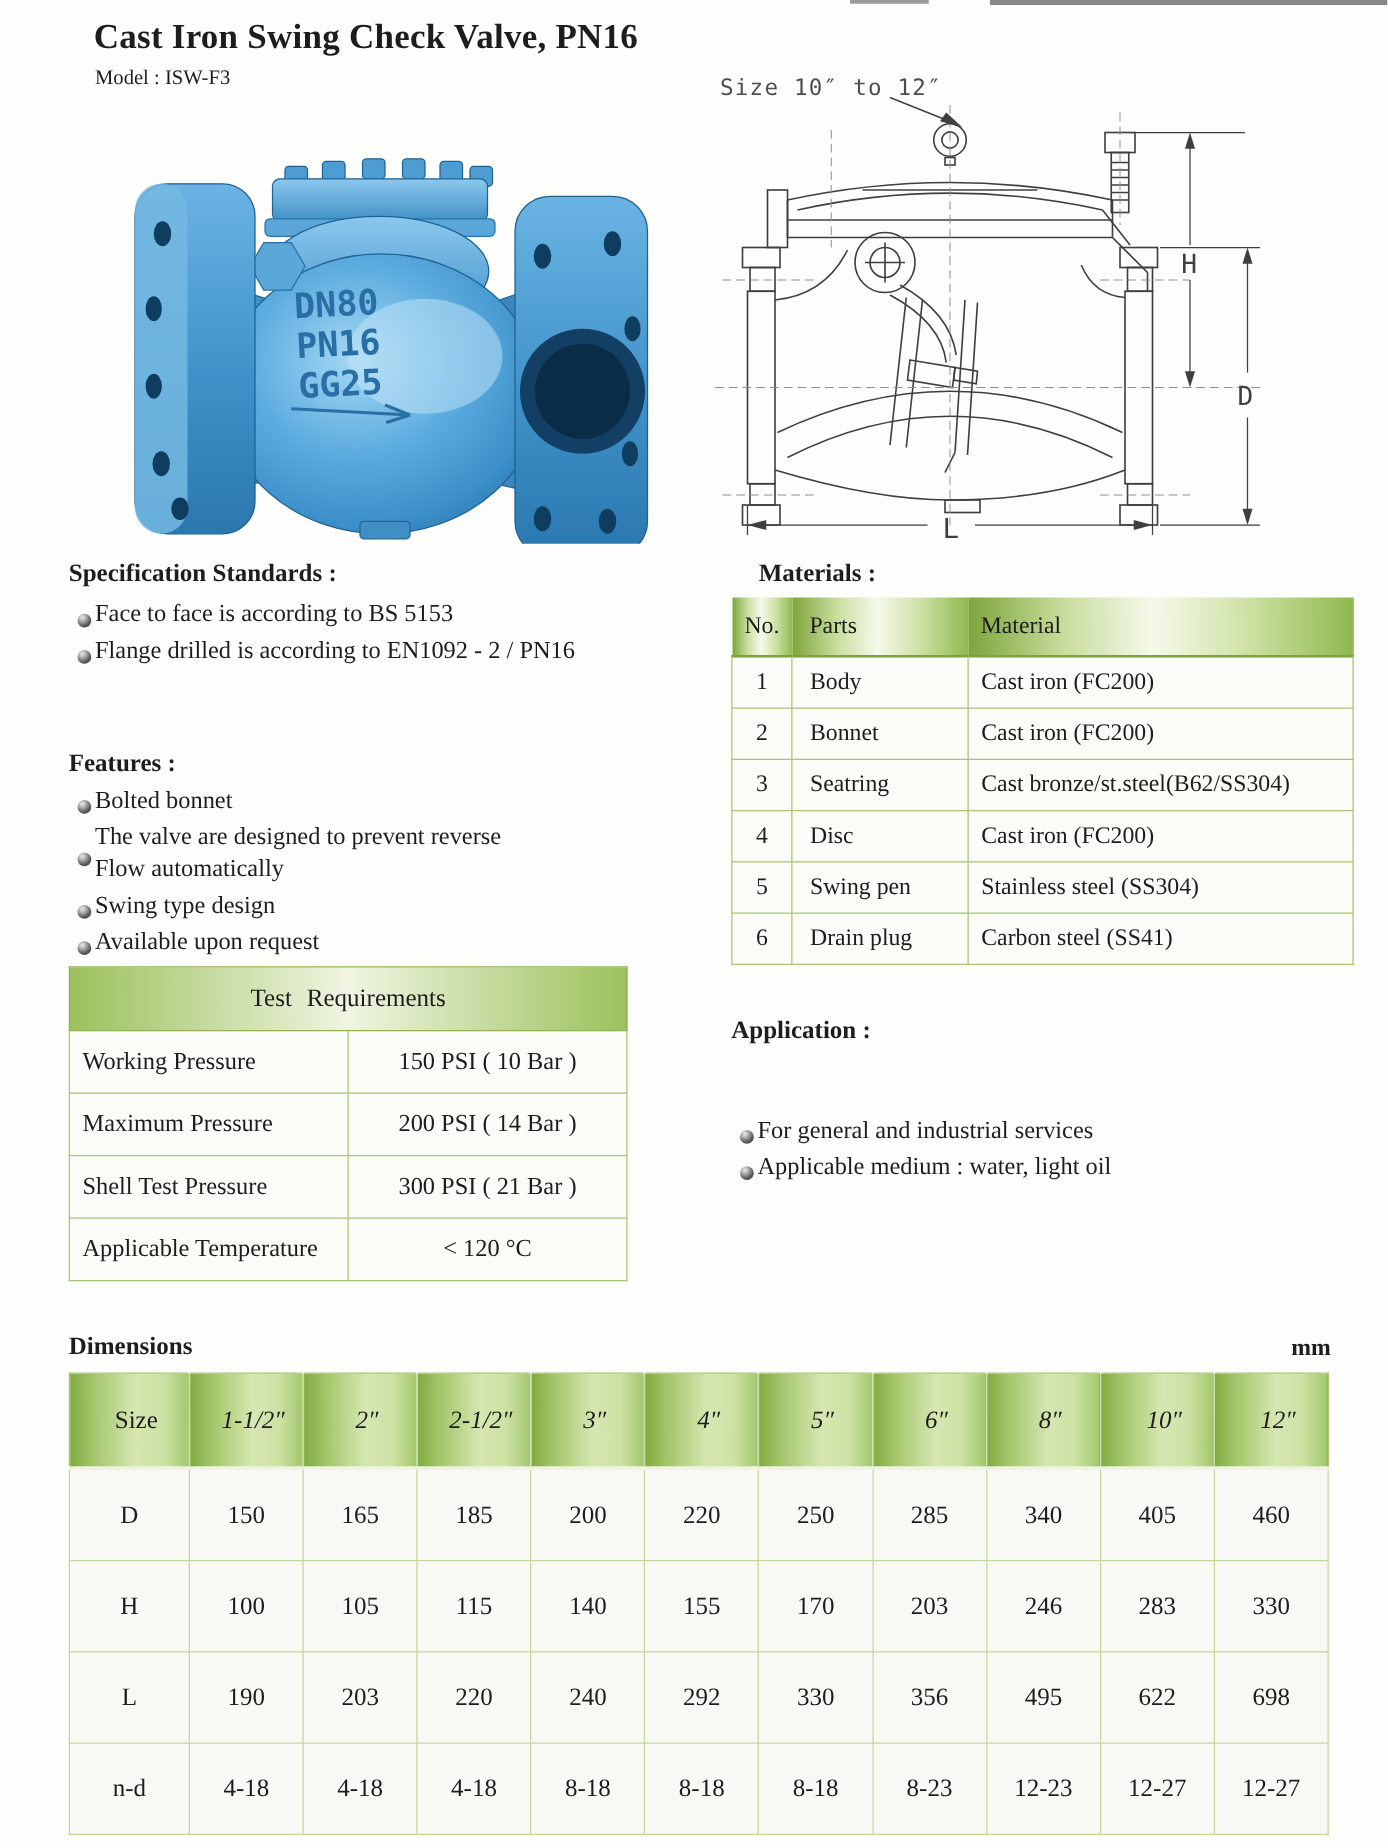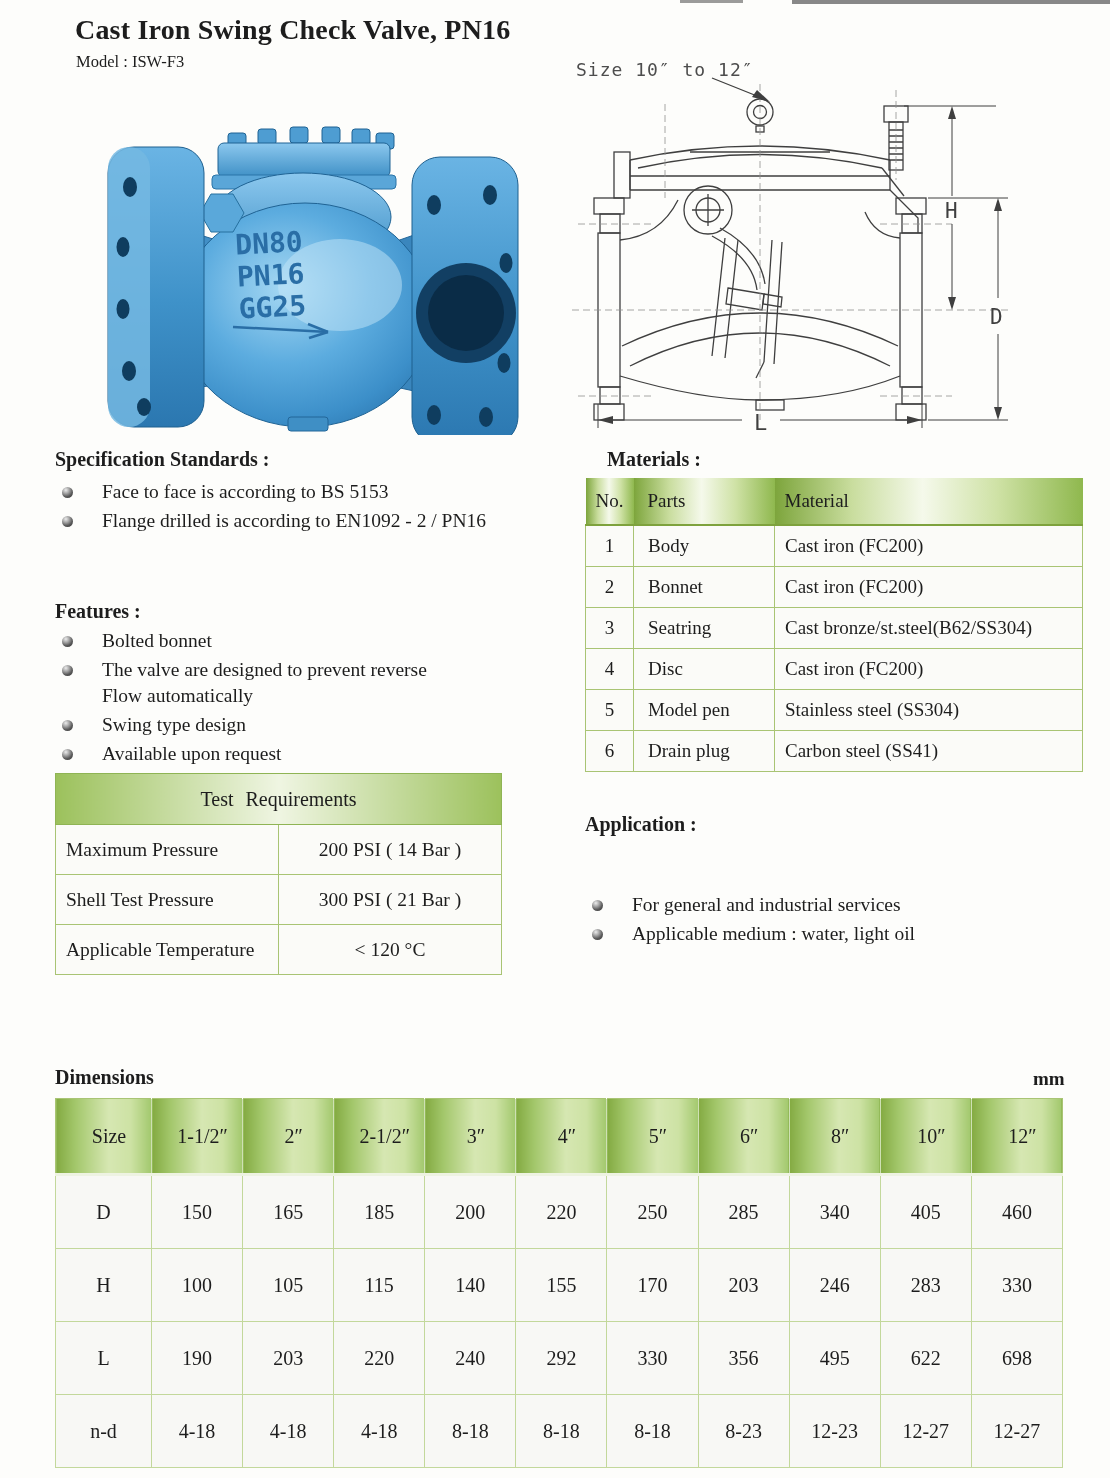--- a/index.html
+++ b/index.html
@@ -11,21 +11,21 @@
   .abs{position:absolute}
   .artifact{position:absolute;top:0;background:#4a4a4a}
 
   
   .doc-title{left:75px;top:14px;font-size:28px;font-weight:bold;letter-spacing:.2px}
   .doc-model{left:76px;top:52px;font-size:16.5px}
   .sec-h{font-size:20px;font-weight:bold}
 
   
   .blist{display:flex;flex-direction:column;gap:3px}
-  .bitem{display:flex;gap:29px;align-items:flex-start;font-size:19.5px;line-height:26px}
+  .bitem{display:flex;gap:3px;align-items:center;font-size:19.5px;line-height:26px}
   .bullet{flex:none;width:11px;height:11px;border-radius:50%;margin-top:8px;
     background:radial-gradient(circle at 35% 28%,#ececec 0%,#a9a9a9 30%,#5a5a5a 62%,#303030 100%)}
   .btext{white-space:pre-line}
 
   
   table{border-collapse:collapse}
   .materials{left:585px;top:478px;width:473px;font-size:19px;table-layout:fixed}
   .materials thead th{
     height:46px;font-weight:normal;text-align:left;padding:0;
     background:linear-gradient(90deg,#7da53c 0%,#c9dd9e 25%,#f5f9eb 48%,#cfe2a6 72%,#8fb84e 100%);
@@ -57,21 +57,21 @@
     height:72px;font-weight:normal;
     background:linear-gradient(90deg,#83aa42 0%,#a3c76b 20%,#d6e7b2 55%,#cde2a4 78%,#a2c86d 100%);
     border-right:1px solid rgba(255,255,255,.55);
     border-bottom:3px solid #eef3e2;
     padding-left:12px;
   }
   .dims thead th:last-child{border-right:none}
   .dims tbody th{font-weight:normal}
   .dims tbody th,.dims tbody td{height:70px;background:#f8f8f5;border:1px solid #c3d89b}
   .dims{border:1px solid #a9c474}
-  .prime{font-weight:bold}
+  .prime{font-style:italic;font-weight:bold}
 
   .mm-label{font-size:19px;font-weight:bold}
 
   svg text{font-family:"DejaVu Sans Mono",monospace}
   svg .cast{font-family:"Liberation Sans","DejaVu Sans",sans-serif;font-weight:bold}
 </style>
 </head>
 <body>
 
 <div class="artifact" style="left:680px;width:63px;height:3px;opacity:.55"></div>
@@ -270,21 +270,21 @@
         <td class="c-part">Seatring</td>
         <td class="c-mat">Cast bronze/st.steel(B62/SS304)</td>
       </tr>
     <tr>
         <td class="c-no">4</td>
         <td class="c-part">Disc</td>
         <td class="c-mat">Cast iron (FC200)</td>
       </tr>
     <tr>
         <td class="c-no">5</td>
-        <td class="c-part">Model pen</td>
+        <td class="c-part">Swing pen</td>
         <td class="c-mat">Stainless steel (SS304)</td>
       </tr>
     <tr>
         <td class="c-no">6</td>
         <td class="c-part">Drain plug</td>
         <td class="c-mat">Carbon steel (SS41)</td>
       </tr>
   </tbody>
 </table>
 
@@ -309,20 +309,24 @@
     </div>
 </div>
 
 <table class="abs testreq">
   <thead>
     <tr>
         <th colspan="2">Test Requirements</th>
       </tr>
   </thead>
   <tbody>
+    <tr>
+        <td class="c-lab">Working Pressure</td>
+        <td class="c-val">150 PSI ( 10 Bar )</td>
+      </tr>
     <tr>
         <td class="c-lab">Maximum Pressure</td>
         <td class="c-val">200 PSI ( 14 Bar )</td>
       </tr>
     <tr>
         <td class="c-lab">Shell Test Pressure</td>
         <td class="c-val">300 PSI ( 21 Bar )</td>
       </tr>
     <tr>
         <td class="c-lab">Applicable Temperature</td>

